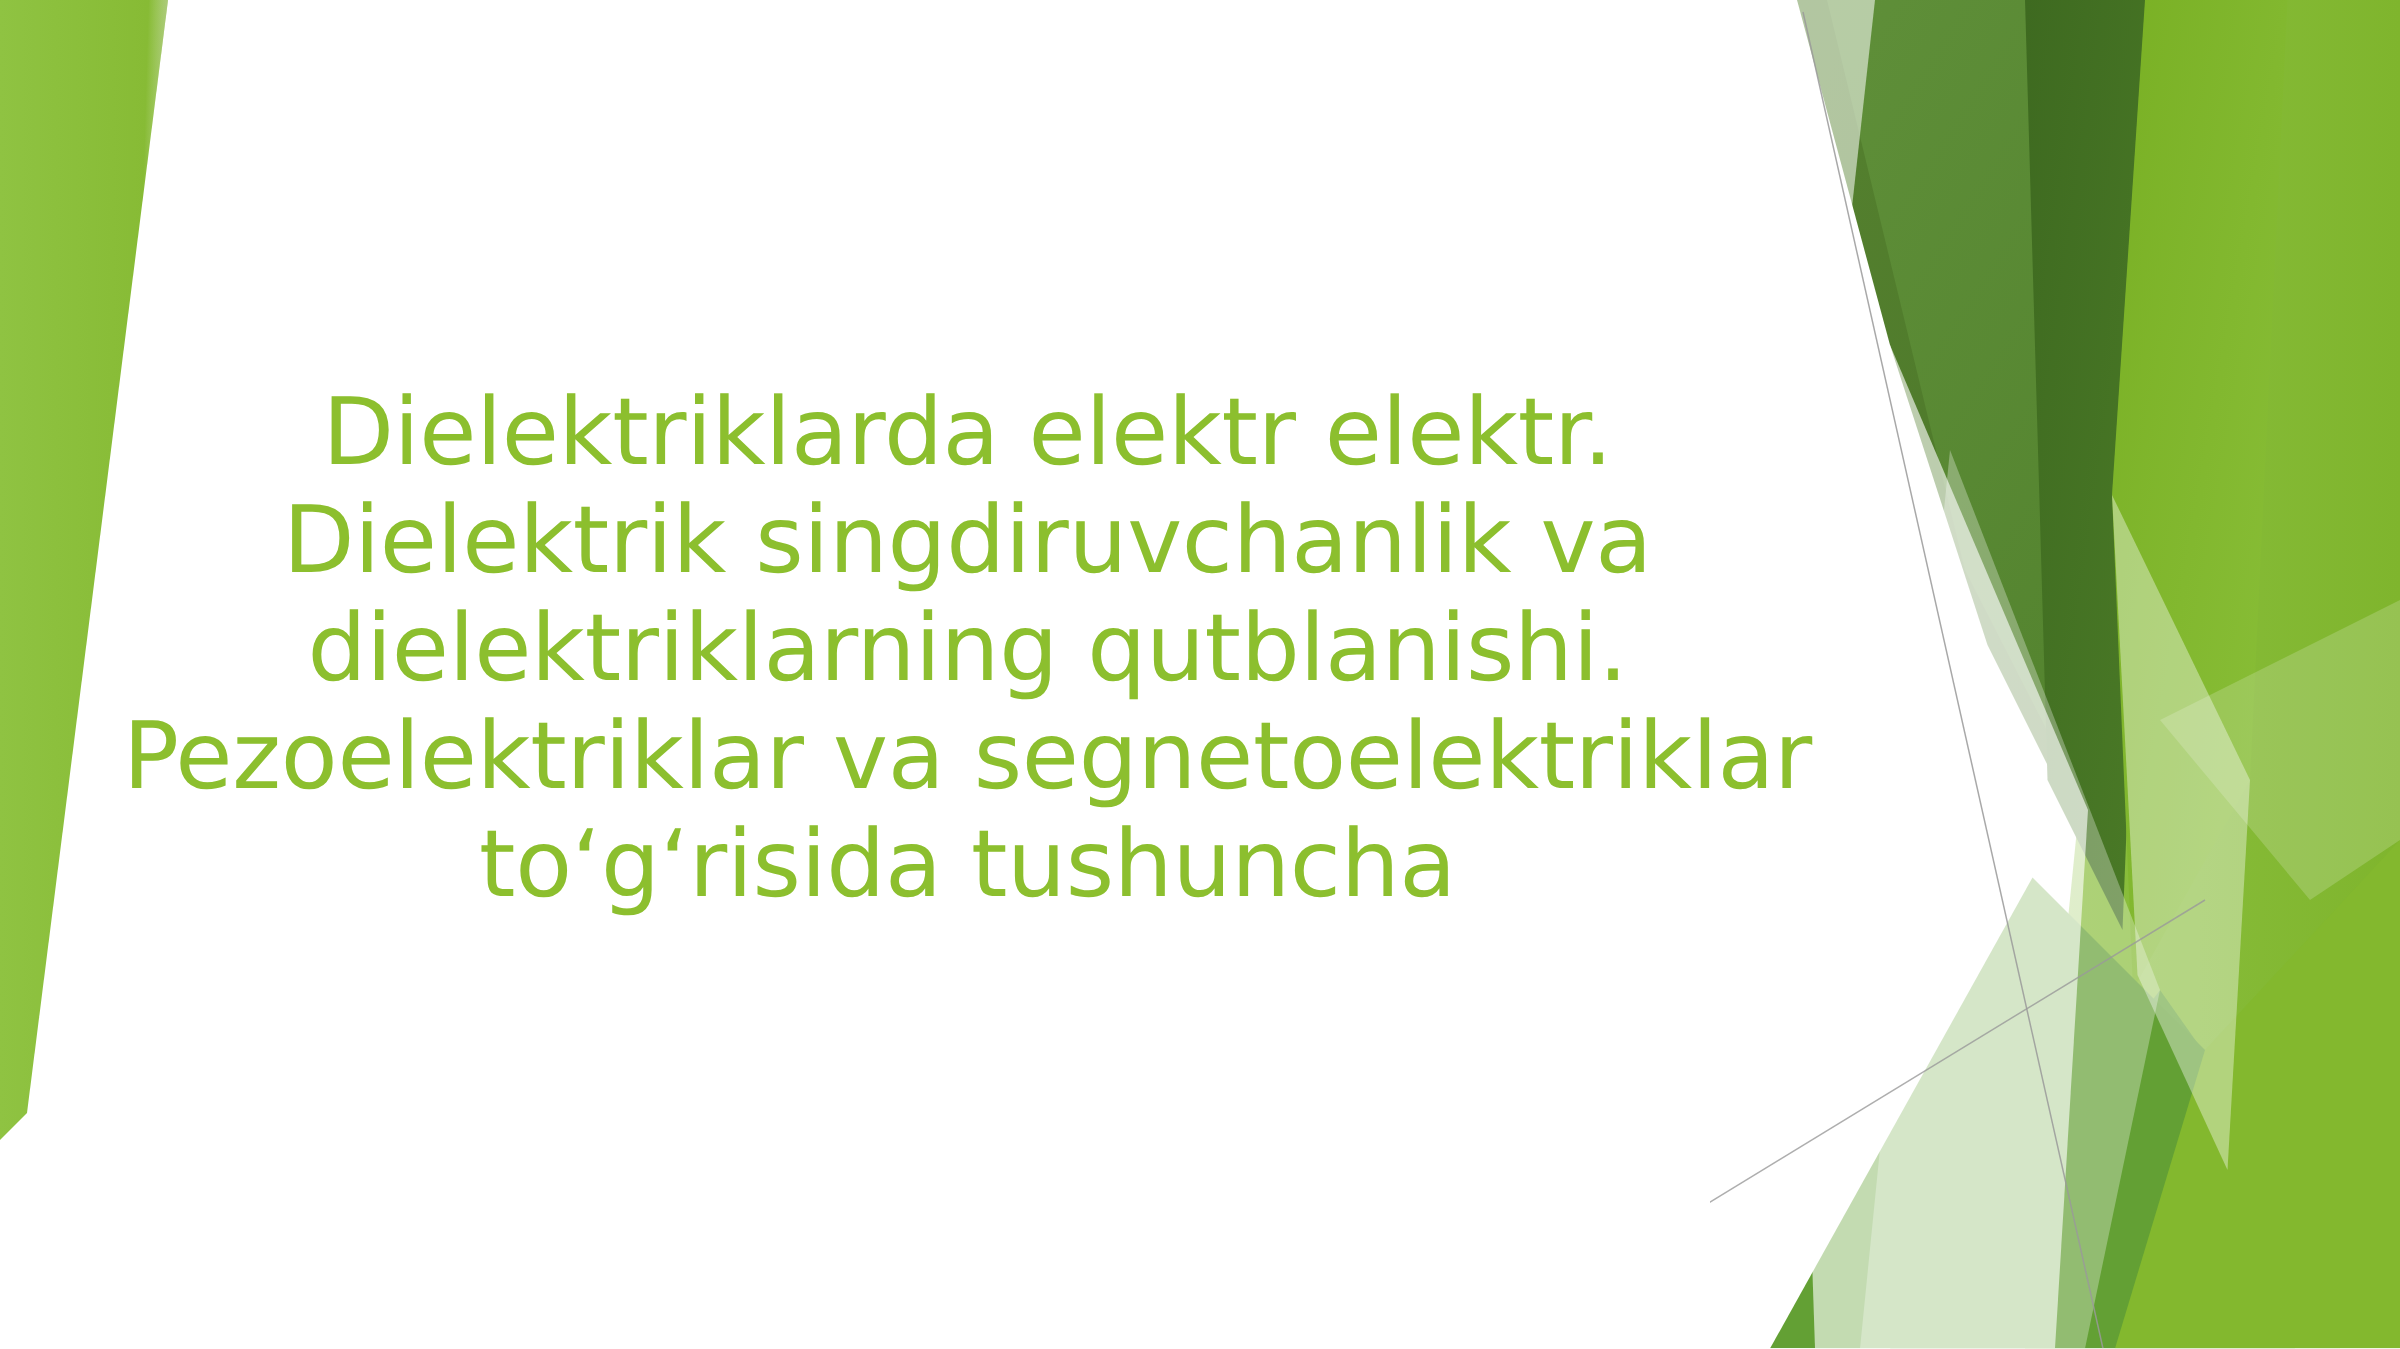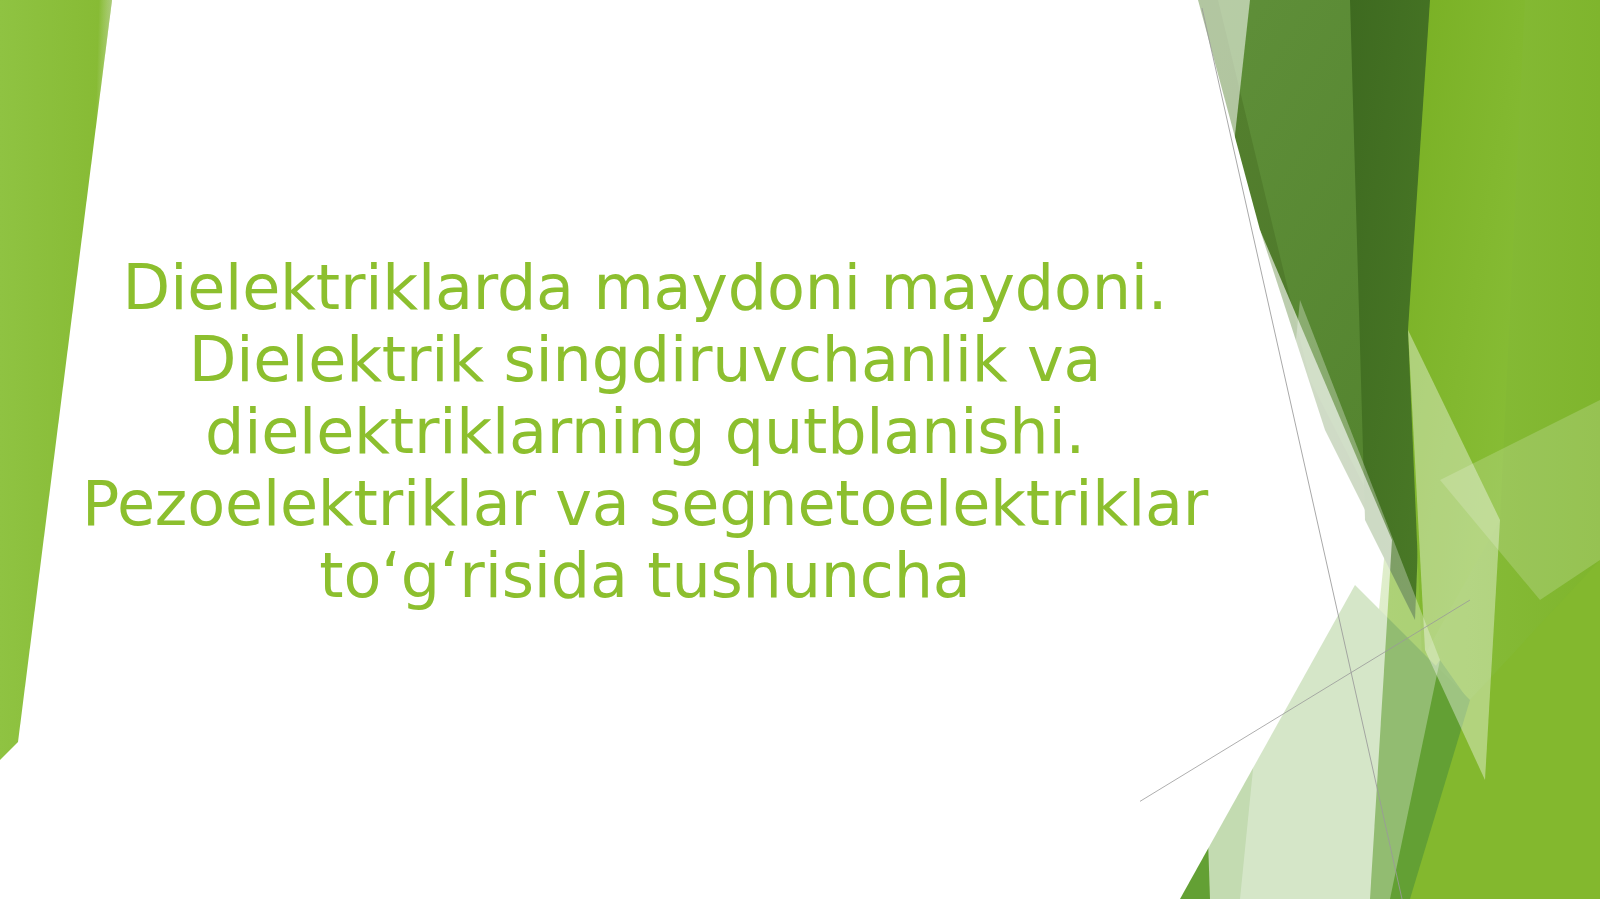--- a/index.html
+++ b/index.html
@@ -111,16 +111,16 @@
     <polygon points="160,300 300,660 250,899 100,899" fill="#FFFFFF" opacity="0.30"></polygon>
     <polygon points="268,330 360,520 345,780 285,650" fill="#FFFFFF" opacity="0.38"></polygon>
     <polygon points="300,480 400,600 460,560 460,400" fill="#FFFFFF" opacity="0.18"></polygon>
     <polygon points="58,0 110,0 80,270 55,200" fill="#FFFFFF" opacity="0.55"></polygon>
 
     <line x1="62" y1="8" x2="262" y2="899" stroke="#9A9A9A" stroke-width="1" opacity="0.85"></line>
     <line x1="-160" y1="899" x2="330" y2="600" stroke="#9A9A9A" stroke-width="1" opacity="0.8"></line>
   </svg>
 
   <div id="title-block">
-    <h1 id="title-text">Dielektriklarda maydoni maydoni. Dielektrik singdiruvchanlik va dielektriklarning qutblanishi. Pezoelektriklar va segnetoelektriklar to‘g‘risida tushuncha</h1>
+    <h1 id="title-text">Dielektriklarda elektr elektr. Dielektrik singdiruvchanlik va dielektriklarning qutblanishi. Pezoelektriklar va segnetoelektriklar to‘g‘risida tushuncha</h1>
   </div>
 
 </div>
 
 </body></html>

